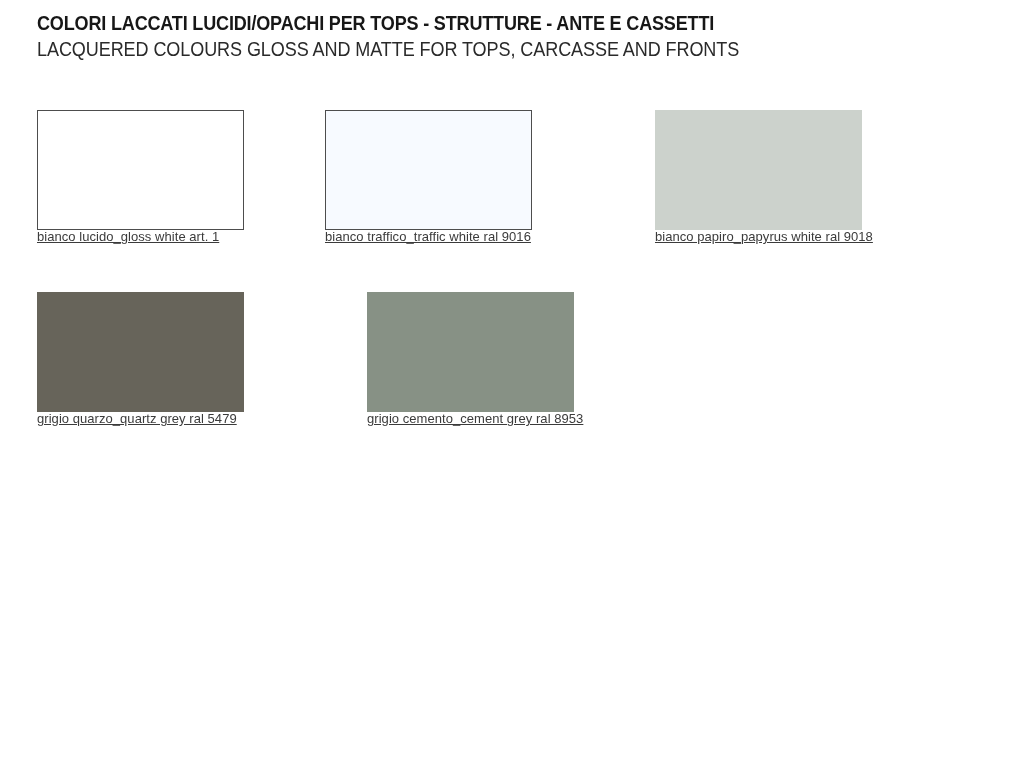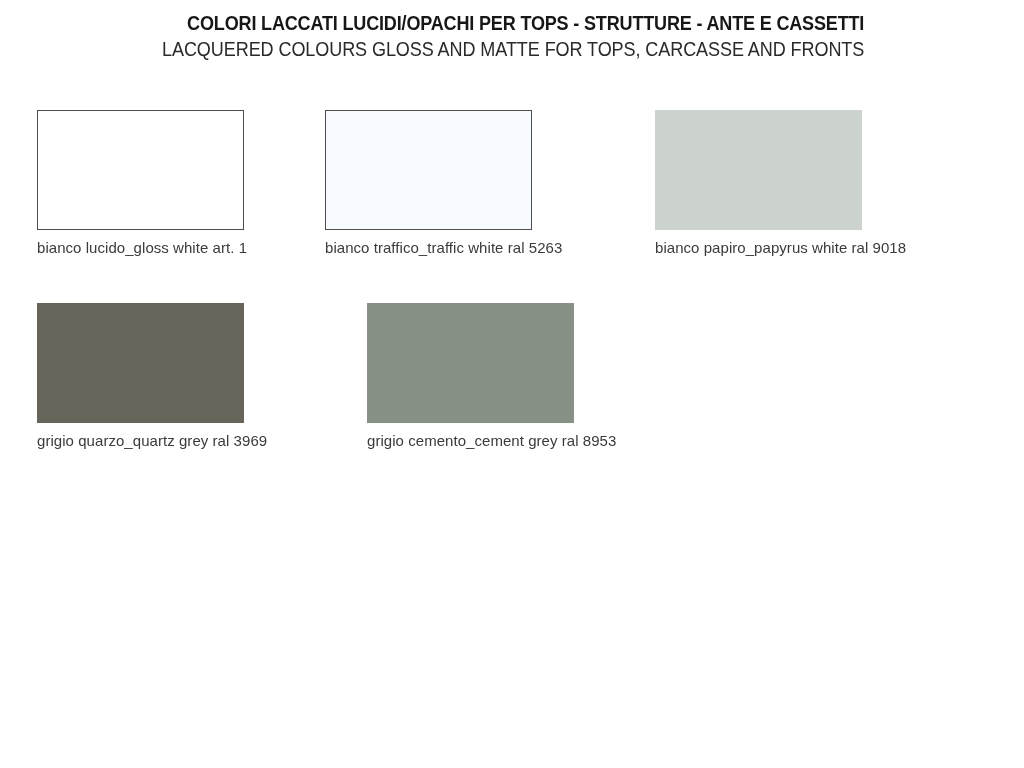--- a/index.html
+++ b/index.html
@@ -14,21 +14,20 @@
     font-family: "Liberation Sans", sans-serif;
     color: #1a1a1a;
     -webkit-font-smoothing: antialiased;
   }
 
   .page {
     position: relative;
     width: 1024px;
     height: 768px;
     background: #ffffff;
-    text-align: right;
   }
 
   
   .heading {
     position: absolute;
     left: 37px;
     top: 10px;
     width: 940px;
   }
   .heading-line-1 {
@@ -78,27 +77,27 @@
   .swatch-chip {
     width: 207px;
     height: 120px;
     box-sizing: border-box;
   }
   .swatch-chip.bordered {
     border: 1px solid #4d4d4d;
   }
 
   .swatch-label {
-    margin-top: 11px;
     font-family: "Liberation Sans", sans-serif;
-    font-size: 15px;
+    font-size: 13px;
     line-height: 14px;
     color: #3b3b3b;
     letter-spacing: 0.05px;
     white-space: nowrap;
+    text-decoration: underline;
   }
 </style>
 </head>
 <body>
 
 <div class="page">
 
   <div class="heading">
     <div class="heading-line-1">COLORI LACCATI LUCIDI/OPACHI PER TOPS - STRUTTURE - ANTE E CASSETTI</div>
     <div class="heading-line-2">LACQUERED COLOURS GLOSS AND MATTE FOR TOPS, CARCASSE AND FRONTS</div>
@@ -106,33 +105,33 @@
 
   <div class="swatch-grid">
 
     <div class="swatch-row">
       <div class="swatch-cell">
         <div class="swatch-chip bordered" style="background: rgb(255, 255, 255);"></div>
         <div class="swatch-label">bianco lucido_gloss white art. 1</div>
       </div>
       <div class="swatch-cell">
         <div class="swatch-chip bordered" style="background: rgb(247, 250, 255);"></div>
-        <div class="swatch-label">bianco traffico_traffic white ral 5263</div>
+        <div class="swatch-label">bianco traffico_traffic white ral 9016</div>
       </div>
       <div class="swatch-cell">
         <div class="swatch-chip" style="background: rgb(204, 210, 204);"></div>
         <div class="swatch-label">bianco papiro_papyrus white ral 9018</div>
       </div>
     </div>
 
 
     <div class="swatch-row">
       <div class="swatch-cell">
         <div class="swatch-chip" style="background: rgb(103, 100, 90);"></div>
-        <div class="swatch-label">grigio quarzo_quartz grey ral 3969</div>
+        <div class="swatch-label">grigio quarzo_quartz grey ral 5479</div>
       </div>
       <div class="swatch-cell">
         <div class="swatch-chip" style="background: rgb(135, 145, 133);"></div>
         <div class="swatch-label">grigio cemento_cement grey ral 8953</div>
       </div>
     </div>
 
   </div>
 </div>
 

